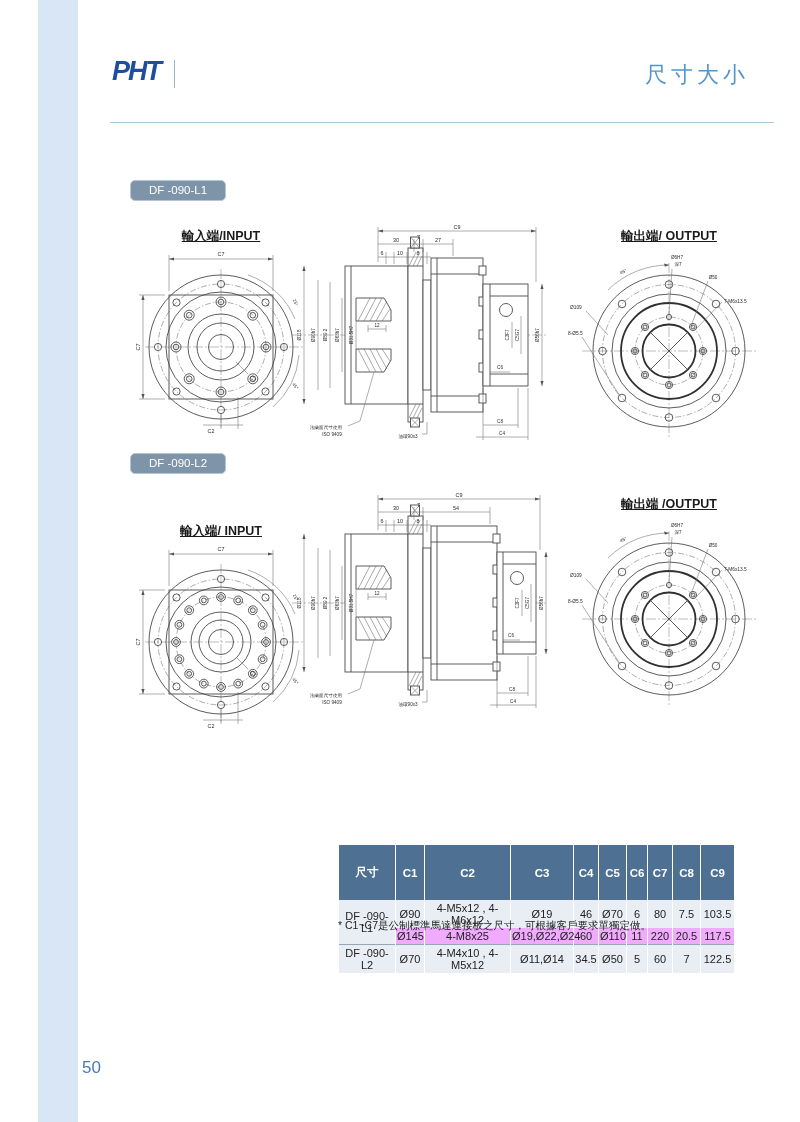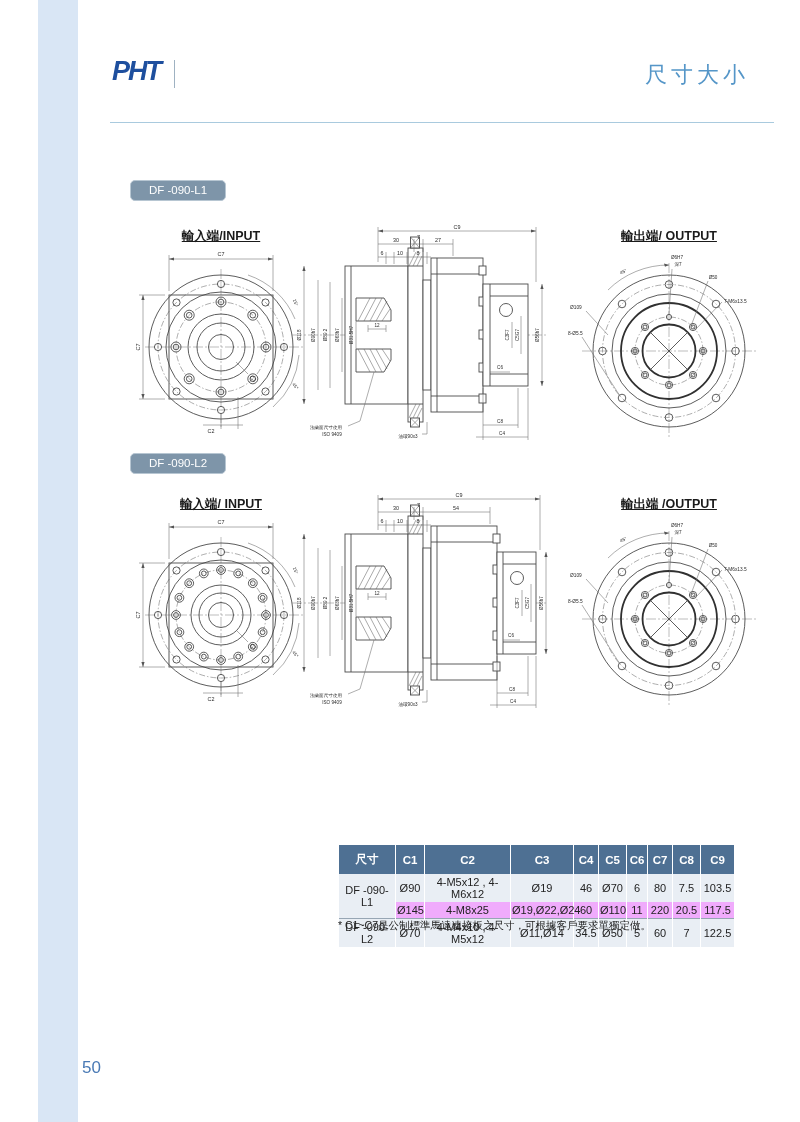--- a/index.html
+++ b/index.html
@@ -25,21 +25,21 @@
   .dsh{stroke:#6a6a6a;stroke-width:0.55;stroke-dasharray:6 2 1.5 2;fill:none;}
   .hat{stroke:#555;stroke-width:0.5;}
   .arw{fill:#555;stroke:none;}
   svg text{font-family:"Liberation Sans","DejaVu Sans",sans-serif;fill:#2b2b2b;}
   .d{font-size:5.4px;text-anchor:middle;}
   .ds{font-size:4.6px;text-anchor:middle;}
   .dn{font-size:4.8px;text-anchor:start;}
   
   .dim-table{position:absolute;left:300px;top:845px;width:396px;border-collapse:collapse;
              font-size:11px;table-layout:fixed;}
-  .dim-table th{background:#4e7093;color:#fff;font-weight:bold;padding:7px 0;font-size:11.5px;
+  .dim-table th{background:#4e7093;color:#fff;font-weight:bold;padding:20px 0;font-size:11.5px;
                 border-left:1px solid #fff;border-right:1px solid #fff;}
   .dim-table td{text-align:center;padding:2px 1px;background:#e9eef4;color:#222;
                 border-left:1px solid #fff;border-right:1px solid #fff;}
   .dim-table tr.alt td{background:#f0abfc;}
   .dim-table tr.l2row td{border-top:1.5px solid #97a6b4;}
   .dim-table td.model{font-size:11px;}
   .footnote{position:absolute;left:300px;top:919px;font-size:10.5px;color:#222;}
   .page-number{position:absolute;left:44px;top:1058px;font-size:17px;color:#4a7ab5;}
 </style>
 </head>
@@ -297,21 +297,21 @@
       <text class="dn" x="156" y="56">7-M6x13.5</text>
       <line class="dim" x1="18" y1="64" x2="40" y2="88"></line>
       <text class="dn" x="2" y="62">Ø109</text>
       <line class="dim" x1="14" y1="90" x2="52" y2="149"></line>
       <text class="dn" x="0" y="88">8-Ø5.5</text>
     </svg>
   </div>
 
   <div class="badge" style="top:453px">DF -090-L2</div>
 
-  <div class="panel" style="left:95px;top:496px;width:176px">
+  <div class="panel" style="left:95px;top:523px;width:176px">
     <div class="pnl-title">輸入端/ INPUT</div>
     <svg width="176" height="186" viewBox="0 0 176 186">
       <line class="cl" x1="88" y1="22" x2="88" y2="180"></line>
       <line class="cl" x1="12" y1="100" x2="170" y2="100"></line>
       <circle class="ln" cx="88" cy="100" r="72"></circle>
       <circle class="dsh" cx="88" cy="100" r="63"></circle>
       <circle class="ln" cx="88" cy="100" r="55"></circle>
       <rect class="ln" x="36" y="48" width="104" height="104"></rect>
       <circle class="dsh" cx="88" cy="100" r="45"></circle>
       <circle class="ln" cx="88" cy="100" r="30" stroke-width="1.3"></circle>

